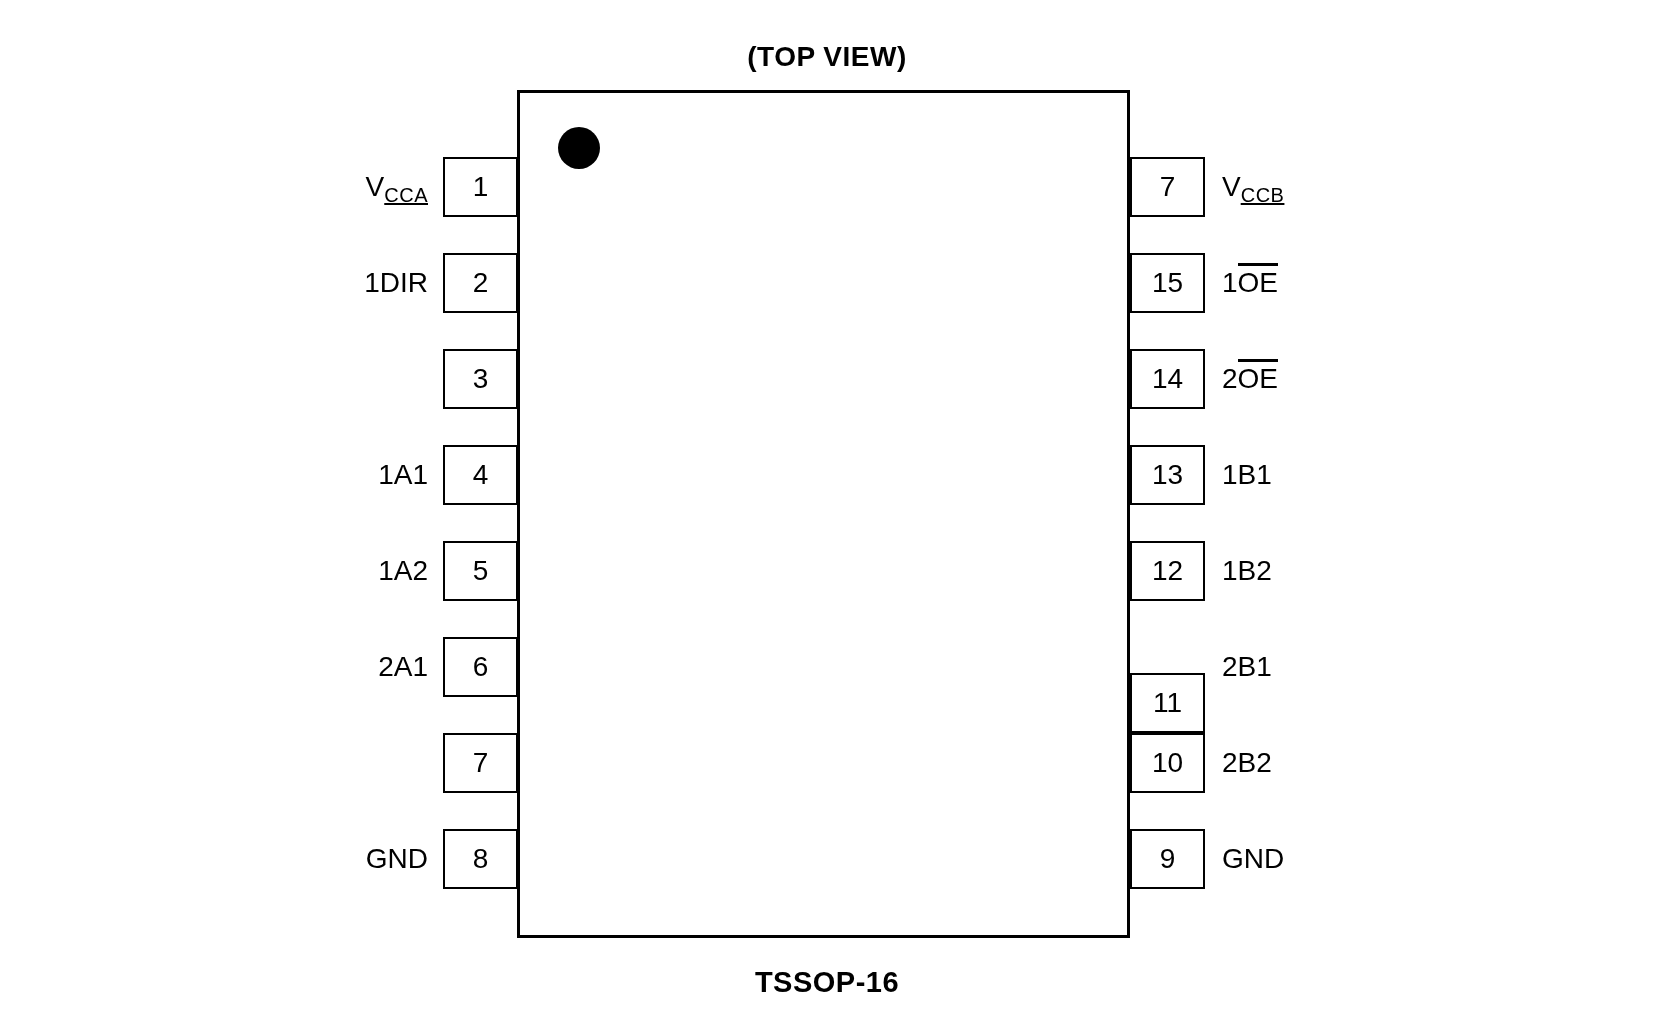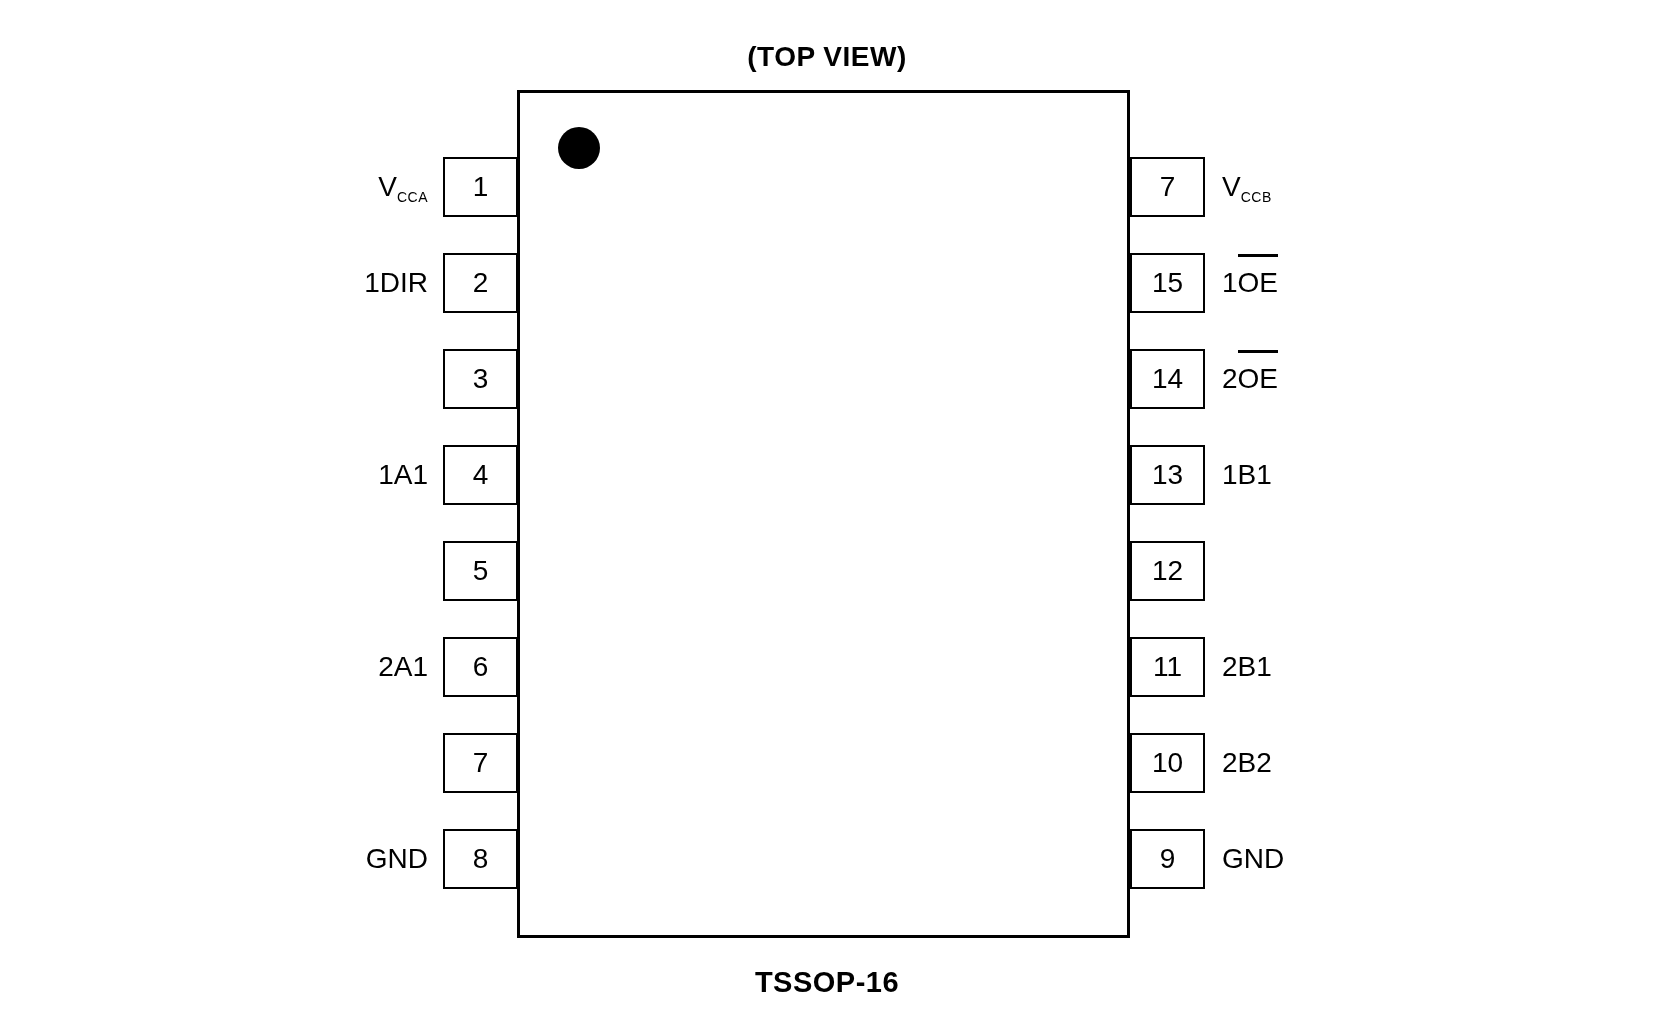--- a/index.html
+++ b/index.html
@@ -49,25 +49,25 @@
   .pinbox.right { left: 1130px; }
   .pinlabel {
     position: absolute;
     height: 60px;
     line-height: 60px;
     font-size: 28px;
     white-space: nowrap;
   }
   .pinlabel.leftlabel  { left: 120px; width: 308px; text-align: right; }
   .pinlabel.rightlabel { left: 1222px; width: 340px; text-align: left; }
-  .sub { font-size: 14px; vertical-align: -6px; letter-spacing: 0.5px; }
+  .sub { font-size: 20px; vertical-align: -6px; letter-spacing: 0.5px; text-decoration: underline; }
   .over {
     display: inline-block;
     border-top: 3px solid var(--ink, #000000);
-    padding-top: 12px;
+    padding-top: 3px;
     line-height: 1;
   }
   .sub:empty, .over:empty { display: none; }
   .package-name {
     position: absolute;
     top: 966px; left: 0; width: 100%;
     text-align: center;
     font-size: 29px;
     font-weight: bold;
     letter-spacing: 0.5px;
@@ -79,44 +79,46 @@
 <div class="canvas">
 
   <div class="title">(TOP VIEW)</div>
 
   <div class="ic-body"></div>
   <div class="pin1-dot"></div>
 
   <div class="pinlabel leftlabel" style="top:157px"><span class="pre">V</span><span class="sub">CCA</span></div>
   <div class="pinlabel leftlabel" style="top:253px"><span class="pre">1DIR</span></div>
   <div class="pinlabel leftlabel" style="top:445px"><span class="pre">1A1</span></div>
+  <div class="pinlabel leftlabel" style="top:541px"><span class="pre">1A2</span></div>
   <div class="pinlabel leftlabel" style="top:637px"><span class="pre">2A1</span></div>
   <div class="pinlabel leftlabel" style="top:829px"><span class="pre">GND</span></div>
 
   <div class="pinbox left" style="top:157px"><span>1</span></div>
   <div class="pinbox left" style="top:253px"><span>2</span></div>
   <div class="pinbox left" style="top:349px"><span>3</span></div>
   <div class="pinbox left" style="top:445px"><span>4</span></div>
   <div class="pinbox left" style="top:541px"><span>5</span></div>
   <div class="pinbox left" style="top:637px"><span>6</span></div>
   <div class="pinbox left" style="top:733px"><span>7</span></div>
   <div class="pinbox left" style="top:829px"><span>8</span></div>
 
   <div class="pinbox right" style="top:157px"><span>7</span></div>
   <div class="pinbox right" style="top:253px"><span>15</span></div>
   <div class="pinbox right" style="top:349px"><span>14</span></div>
   <div class="pinbox right" style="top:445px"><span>13</span></div>
   <div class="pinbox right" style="top:541px"><span>12</span></div>
-  <div class="pinbox right" style="top:637px"><span>11</span></div>
+  <div class="pinbox right" style="top:673px"><span>11</span></div>
   <div class="pinbox right" style="top:733px"><span>10</span></div>
   <div class="pinbox right" style="top:829px"><span>9</span></div>
 
   <div class="pinlabel rightlabel" style="top:157px"><span class="pre">V</span><span class="sub">CCB</span></div>
   <div class="pinlabel rightlabel" style="top:253px"><span class="pre">1</span><span class="over">OE</span></div>
   <div class="pinlabel rightlabel" style="top:349px"><span class="pre">2</span><span class="over">OE</span></div>
   <div class="pinlabel rightlabel" style="top:445px"><span class="pre">1B1</span></div>
+  <div class="pinlabel rightlabel" style="top:541px"><span class="pre">1B2</span></div>
   <div class="pinlabel rightlabel" style="top:637px"><span class="pre">2B1</span></div>
   <div class="pinlabel rightlabel" style="top:733px"><span class="pre">2B2</span></div>
   <div class="pinlabel rightlabel" style="top:829px"><span class="pre">GND</span></div>
 
   <div class="package-name">TSSOP-16</div>
 
 </div>
 
 </body></html>

